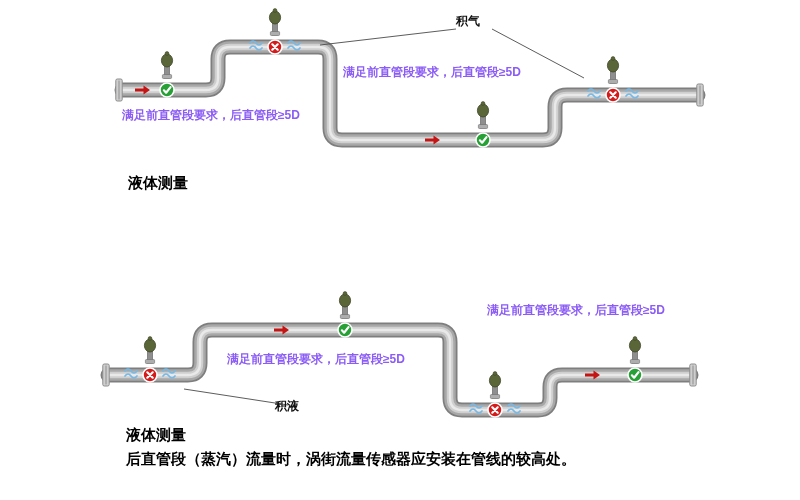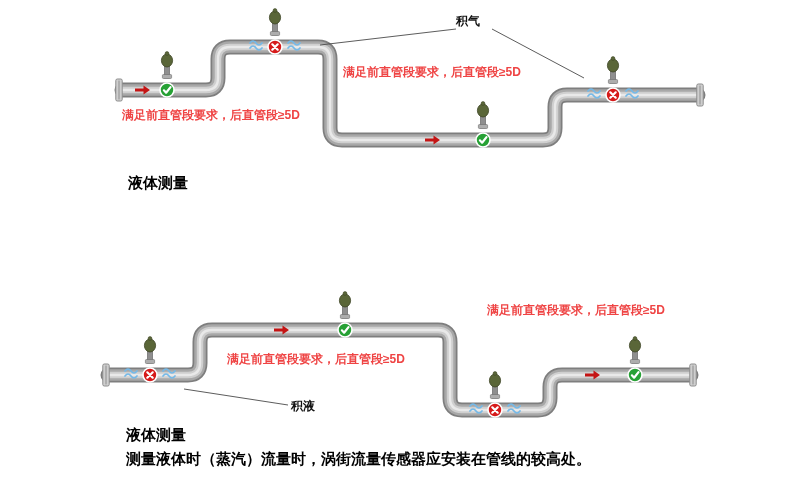--- a/index.html
+++ b/index.html
@@ -6,21 +6,21 @@
   #page{position:relative;width:800px;height:500px;background:#ffffff;overflow:hidden;
         font-family:"Liberation Sans",sans-serif;}
   #scene{position:absolute;left:0;top:0;width:800px;height:500px;}
   .pipe-outer{fill:none;stroke:#7e7e7e;stroke-width:15;stroke-linecap:round;}
   .pipe-mid{fill:none;stroke:#a8a8a8;stroke-width:11.5;stroke-linecap:round;}
   .pipe-hi{fill:none;stroke:#cfcfcf;stroke-width:6.5;stroke-linecap:round;}
   .pipe-core{fill:none;stroke:#e9e9e9;stroke-width:2.4;stroke-linecap:round;}
   .mark{stroke:#fff;stroke-width:2.2;fill:none;stroke-linecap:round;stroke-linejoin:round;}
   .wave{stroke:#74b9e8;stroke-width:1.7;fill:none;stroke-linecap:round;}
   .callout{stroke:#4a4a4a;stroke-width:0.9;}
-  .note{position:absolute;font-size:12px;font-weight:600;color:#ef4444;white-space:nowrap;}
+  .note{position:absolute;font-size:12px;font-weight:600;color:#8b5cf6;white-space:nowrap;}
   .tag{position:absolute;font-size:12px;font-weight:600;color:#111;white-space:nowrap;}
   .heading{position:absolute;font-size:15px;font-weight:700;color:#000;white-space:nowrap;}
   .desc{position:absolute;font-size:15px;font-weight:700;color:#000;white-space:nowrap;}
 </style>
 </head>
 <body>
 
 <div id="page">
 
   <svg id="scene" viewBox="0 0 800 500" xmlns="http://www.w3.org/2000/svg">
@@ -118,17 +118,17 @@
     </g>
   </svg>
 
   <div class="tag" style="left:456px;top:13px">积气</div>
   <div class="note" style="left:343px;top:64px">满足前直管段要求，后直管段≥5D</div>
   <div class="note" style="left:122px;top:107px">满足前直管段要求，后直管段≥5D</div>
   <div class="heading" style="left:128px;top:174px">液体测量</div>
 
   <div class="note" style="left:487px;top:302px">满足前直管段要求，后直管段≥5D</div>
   <div class="note" style="left:227px;top:351px">满足前直管段要求，后直管段≥5D</div>
-  <div class="tag" style="left:291px;top:398px">积液</div>
+  <div class="tag" style="left:275px;top:398px">积液</div>
   <div class="heading" style="left:126px;top:426px">液体测量</div>
-  <div class="desc" style="left:126px;top:450px">测量液体时（蒸汽）流量时，涡街流量传感器应安装在管线的较高处。</div>
+  <div class="desc" style="left:126px;top:450px">后直管段（蒸汽）流量时，涡街流量传感器应安装在管线的较高处。</div>
 
 </div>
 
 </body></html>

